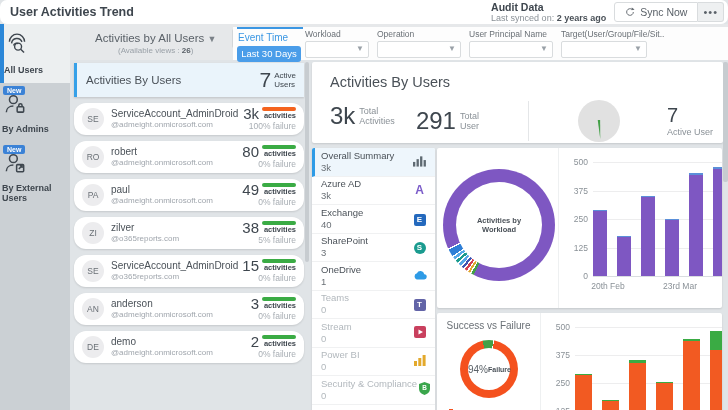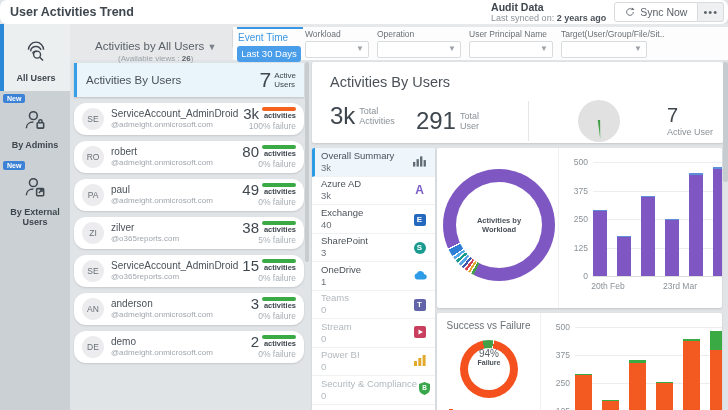--- a/index.html
+++ b/index.html
@@ -13,40 +13,40 @@
   .audit-group { position:absolute; right:4px; top:1px; display:flex; align-items:center; gap:8px; }
   .audit-text { text-align:left; line-height:1.15; }
   .audit-label { font-size:10.5px; font-weight:bold; color:#3e464e; }
   .audit-sync { font-size:9px; color:#8a9197; }
   .audit-sync b { color:#4a5158; }
   .sync-btn { display:flex; align-items:center; gap:5px; background:#fff; border:1px solid #d9dcde; border-radius:3px 0 0 3px; height:20px; padding:0 10px; font-size:10.5px; color:#5a6168; cursor:pointer; }
   .more-btn { background:#eef0f1; border:1px solid #d9dcde; border-left:none; border-radius:0 3px 3px 0; height:20px; padding:0 5px; font-size:11px; color:#5a6168; letter-spacing:1px; cursor:pointer; line-height:17px; }
 
   
   .toolbar { position:absolute; left:70px; top:24px; width:658px; height:36px; background:#e6e8ea; z-index:4; }
-  .view-selector-wrap { position:absolute; left:25px; top:16px; text-align:center; }
+  .view-selector-wrap { position:absolute; left:25px; top:8px; text-align:center; }
   .view-selector { font-size:11.5px; color:#5a6168; cursor:pointer; }
   .view-caret { font-size:9px; color:#7a8188; }
   .views-note { font-size:8px; color:#9aa1a8; margin-top:2px; }
   .views-note b { color:#5a6168; }
   .filter-btn { position:absolute; left:162px; top:5px; width:22px; height:19px; background:#d2d6d9; border-radius:2px; display:flex; align-items:center; justify-content:center; cursor:pointer; }
   .filter-bar { position:absolute; left:163px; top:3px; right:0; height:33px; background:#fdfdfd; }
   .event-time { position:absolute; left:4px; top:0; width:66px; border-top:2px solid #3b97e3; padding-top:3px; }
   .event-time-label { font-size:10px; color:#3b97e3; margin-left:1px; }
   .event-time-value { margin-top:2px; background:#4a9de9; color:#fff; font-size:9.5px; border:none; border-radius:3px; height:16px; width:64px; cursor:pointer; }
   .dropdowns { position:absolute; left:72px; top:2px; display:flex; }
   .dd { margin-right:8px; }
   .dd-label { font-size:8.5px; color:#6a7076; margin-bottom:2px; }
   .dd-box { position:relative; background:#fff; border:1px solid #d9dcde; border-radius:2px; height:17px; cursor:pointer; }
   .dd-caret { position:absolute; right:4px; top:2px; font-size:8px; color:#9aa1a8; }
   .dd-w0 { width:64px; } .dd-w1 { width:84px; } .dd-w2 { width:84px; } .dd-w3 { width:86px; }
 
   
   .sidebar { position:absolute; left:0; top:24px; width:70px; height:386px; background:#cbd0d4; z-index:6; }
-  .sb-item { position:relative; text-align:center; padding:16px 2px 7px; cursor:pointer; color:#3e464e; }
+  .sb-item { position:relative; padding:8px 2px 7px; cursor:pointer; color:#3e464e; }
   .sb-item.active { background:#eceff0; border-left:4px solid #2b87d8; padding-left:0; }
   .sb-label { font-size:9px; font-weight:bold; margin-top:3px; line-height:1.2; }
   .sb-icon { display:inline-block; }
   .new-badge { position:absolute; left:3px; top:3px; background:#3b82d6; color:#fff; font-size:7px; font-weight:bold; padding:1px 4px; border-radius:2px; }
 
   
   .user-list { position:absolute; left:70px; top:60px; width:240px; bottom:0; background:#e0e4e7; }
   .list-scrollbar { position:absolute; right:1px; top:2px; width:4px; height:200px; background:#c7ccd0; border-radius:2px; }
   .list-header-card { position:relative; margin:3px 6px 0 4px; height:34px; background:#eaf4fb; border-left:3px solid #35a0e8; box-shadow:0 1px 2px rgba(0,0,0,.15); display:flex; align-items:center; }
   .list-title { font-size:11.5px; color:#4a5158; margin-left:9px; flex:1; }
@@ -101,21 +101,21 @@
   .gridline.axis { background:#d9dde0; }
   .ytick { position:absolute; right:100%; margin-right:5px; font-size:8.5px; color:#8a9197; transform:translateY(-50%); white-space:nowrap; }
   .bar-stack { position:absolute; bottom:0; }
   .bar-seg { position:absolute; left:0; width:100%; }
   .xtick { position:absolute; top:100%; margin-top:5px; font-size:8.5px; color:#8a9197; transform:translateX(-50%); white-space:nowrap; }
 
   .chart-card-bottom { left:127px; top:253px; width:285px; height:157px; overflow:hidden; }
   .sf-zone { position:absolute; left:0; top:0; width:104px; height:100%; border-right:1px solid #eef0f1; }
   .sf-title { font-size:10px; color:#6a7076; text-align:center; margin-top:7px; }
   .donut2 { position:absolute; left:23px; top:27px; width:58px; height:58px; border-radius:50%; }
-  .donut2-hole { position:absolute; left:8px; top:8px; width:42px; height:42px; border-radius:50%; background:#fff; display:flex; flex-direction:column; align-items:center; justify-content:flex-start; }
+  .donut2-hole { position:absolute; left:8px; top:8px; width:42px; height:42px; border-radius:50%; background:#fff; display:flex; flex-direction:row; align-items:center; justify-content:space-between; }
   .donut2-val { font-size:10px; color:#5a6168; }
   .donut2-lab { font-size:7px; font-weight:bold; color:#4a5158; }
   .sf-legend { position:absolute; left:12px; top:96px; display:flex; align-items:center; gap:4px; font-size:9px; color:#5a6168; }
   .legend-swatch { width:4px; height:10px; }
 </style>
 </head>
 <body>
 
 <div class="app">
 

